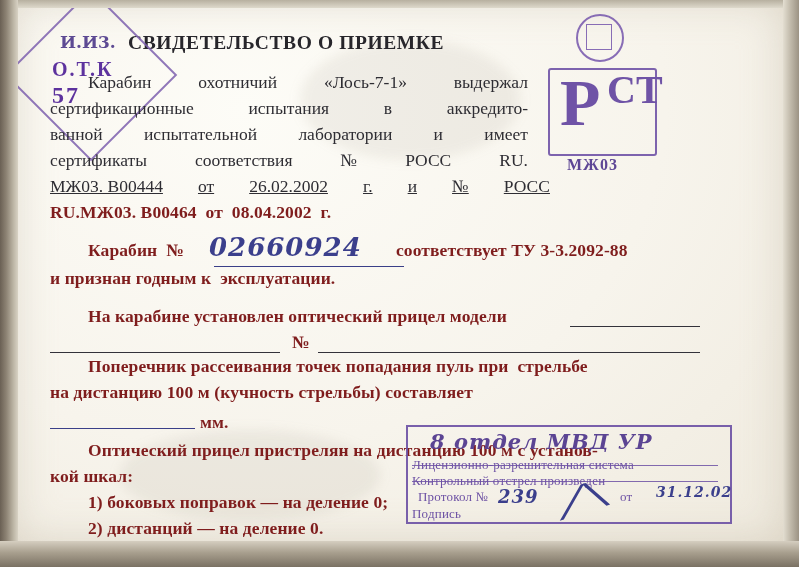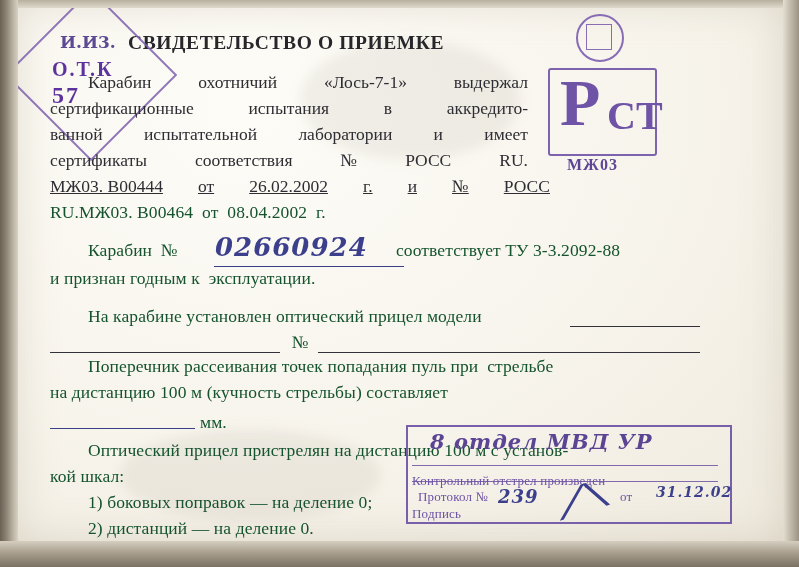--- a/index.html
+++ b/index.html
@@ -46,23 +46,24 @@
   }
   .paper-edge-top {
     position: absolute;
     left: 0; top: 0;
     width: 799px; height: 8px;
     background: linear-gradient(to bottom, #b7b0a0 0%, #ded9cc 100%);
   }
   
   .txt {
     position: absolute;
-    color: #14532d;
+    color: #7f1d1d;
     font-family: "Liberation Serif", serif;
     white-space: pre;
+    font-weight: bold;
   }
   .title {
     font-size: 19.5px;
     font-weight: bold;
     letter-spacing: 0.6px;
     color: #27262b;
   }
   .body {
     font-size: 17.5px;
     letter-spacing: 0.1px;
@@ -141,21 +142,21 @@
     top: 70px;
     font-size: 66px;
     color: #6f53a6;
     font-family: "Liberation Serif", serif;
     font-weight: bold;
     line-height: 66px;
   }
   .rst-ct {
     position: absolute;
     left: 607px;
-    top: 96px;
+    top: 70px;
     font-size: 40px;
     color: #6f53a6;
     font-weight: bold;
     line-height: 40px;
   }
   .rst-label {
     position: absolute;
     left: 567px;
     top: 156px;
     font-size: 16px;
@@ -286,21 +287,21 @@
     <span>от</span>
     <span>26.02.2002</span>
     <span>г.</span>
     <span>и</span>
     <span>№</span>
     <span>РОСС</span>
   </div>
   <div class="txt body" style="left:50px; top:202px;">RU.МЖ03. В00464  от  08.04.2002  г.</div>
 
   <div class="txt body" style="left:88px; top:240px;">Карабин  №</div>
-  <div class="hand" style="left:215px; top:232px; font-size:26px;">02660924</div>
+  <div class="hand" style="left:209px; top:232px; font-size:26px;">02660924</div>
   <div class="hand-line" style="left:214px; top:266px; width:190px;"></div>
   <div class="txt body" style="left:396px; top:240px;">соответствует ТУ 3-3.2092-88</div>
   <div class="txt body" style="left:50px; top:268px;">и признан годным к  эксплуатации.</div>
 
   <div class="txt body" style="left:88px; top:306px;">На карабине установлен оптический прицел модели</div>
   <div class="rule" style="left:570px; top:326px; width:130px;"></div>
   <div class="rule" style="left:50px; top:352px; width:230px;"></div>
   <div class="txt body" style="left:292px; top:332px;">№</div>
   <div class="rule" style="left:318px; top:352px; width:382px;"></div>
 
@@ -309,20 +310,21 @@
   <div class="hand-line" style="left:50px; top:428px; width:145px;"></div>
   <div class="txt body" style="left:200px; top:412px;">мм.</div>
 
   <div class="txt body" style="left:88px; top:440px;">Оптический прицел пристрелян на дистанцию 100 м с установ-</div>
   <div class="txt body" style="left:50px; top:466px;">кой шкал:</div>
   <div class="txt body" style="left:88px; top:492px;">1) боковых поправок — на деление 0;</div>
   <div class="txt body" style="left:88px; top:518px;">2) дистанций — на деление 0.</div>
 
   <div class="mvd-box"></div>
   <div class="mvd-title">8 отдел МВД УР</div>
+  <div class="mvd-line" style="top:457px;">Лицензионно-разрешительная система</div>
   <div class="mvd-strike" style="left:412px; top:465px; width:306px;"></div>
   <div class="mvd-line" style="top:473px;">Контрольный отстрел произведен</div>
   <div class="mvd-strike" style="left:412px; top:481px; width:306px;"></div>
   <div class="mvd-line" style="top:489px;margin-left:6px;">Протокол №</div>
   <div class="hand" style="left:498px; top:486px; font-size:18px;">239</div>
   <div class="mvd-line" style="left:620px; top:489px;">от</div>
   <div class="hand" style="left:656px; top:484px; font-size:14px;">31.12.02</div>
   <div class="mvd-line" style="top:506px;">Подпись</div>
   <div class="sig" style="left:556px; top:478px; font-size:36px; transform:rotate(-18deg);">⟋⟍</div>
 

